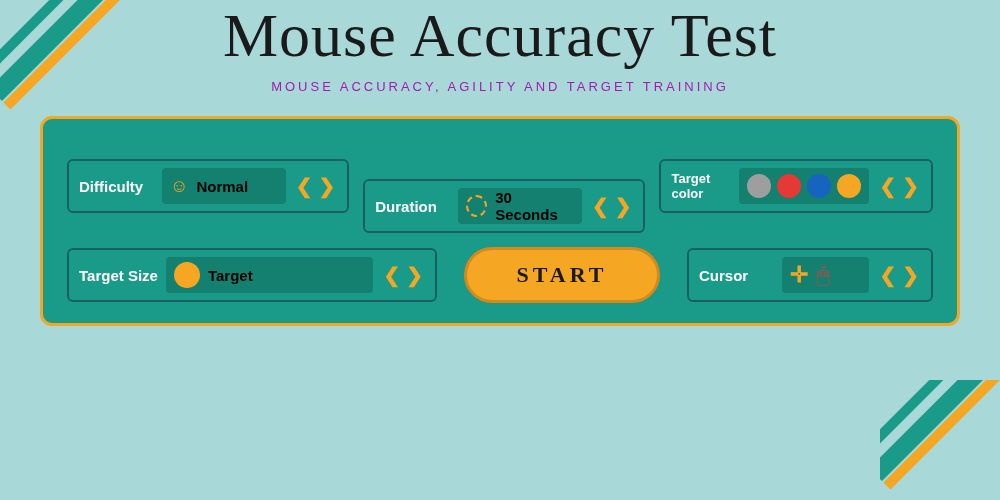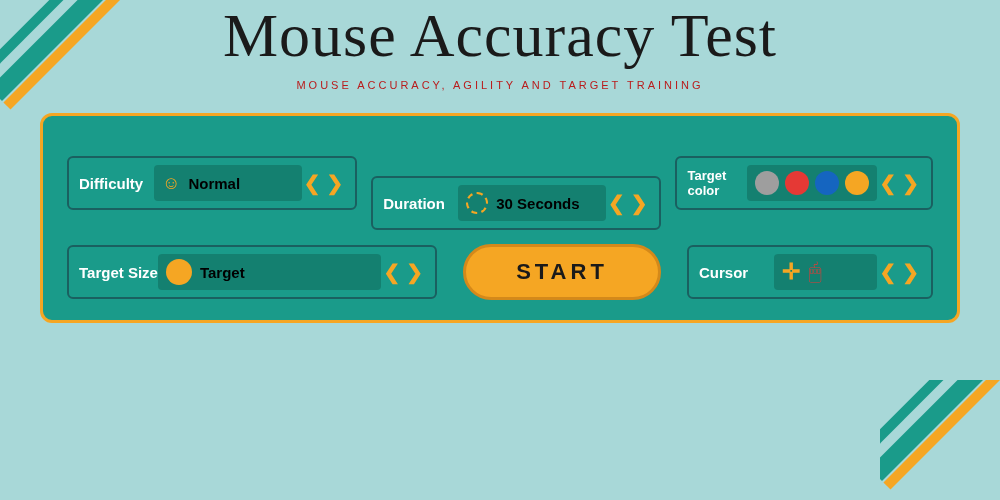--- a/index.html
+++ b/index.html
@@ -46,23 +46,23 @@
 
     .page-title {
       font-size: 62px;
       font-weight: normal;
       color: #1a1a1a;
       letter-spacing: 1px;
       font-family: Georgia, serif;
     }
 
     .page-subtitle {
-      font-size: 11px;
+      font-size: 13px;
       letter-spacing: 3px;
-      color: #b91c1c;
+      color: #a21caf;
       margin-top: 8px;
       font-weight: normal;
     }
 
     
     .panel {
       margin-top: 22px;
       width: 920px;
       background-color: #1a9b8a;
       border: 3px solid #f5a623;
@@ -72,20 +72,21 @@
 
     
     .control-box {
       display: flex;
       align-items: center;
       background-color: #1a9b8a;
       border: 2px solid #1a6060;
       border-radius: 6px;
       padding: 8px 10px;
       height: 54px;
+      gap: 8px;
     }
 
     .control-label {
       color: #fff;
       font-size: 15px;
       font-weight: bold;
       white-space: nowrap;
       min-width: 75px;
     }
 
@@ -173,21 +174,21 @@
     .start-btn {
       background-color: #f5a623;
       border: 3px solid #d4891a;
       border-radius: 40px;
       padding: 12px 50px;
       font-size: 22px;
       font-weight: bold;
       letter-spacing: 4px;
       color: #1a1a1a;
       cursor: pointer;
-      font-family: Liberation Sans, sans-serif;
+      font-family: Liberation Serif, serif;
       transition: background-color 0.2s;
     }
 
   </style>
 </head>
 <body>
 
 <div class="corner-decoration corner-tl">
   <svg viewBox="0 0 120 120" xmlns="http://www.w3.org/2000/svg">
 

